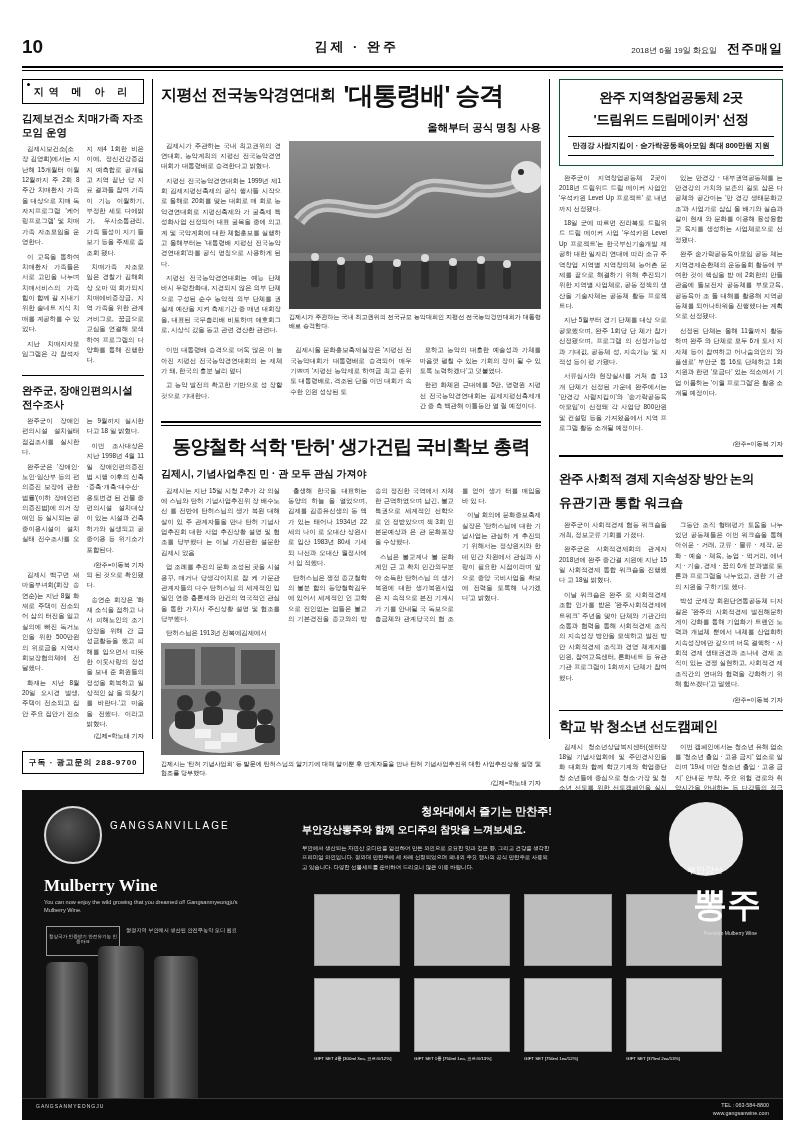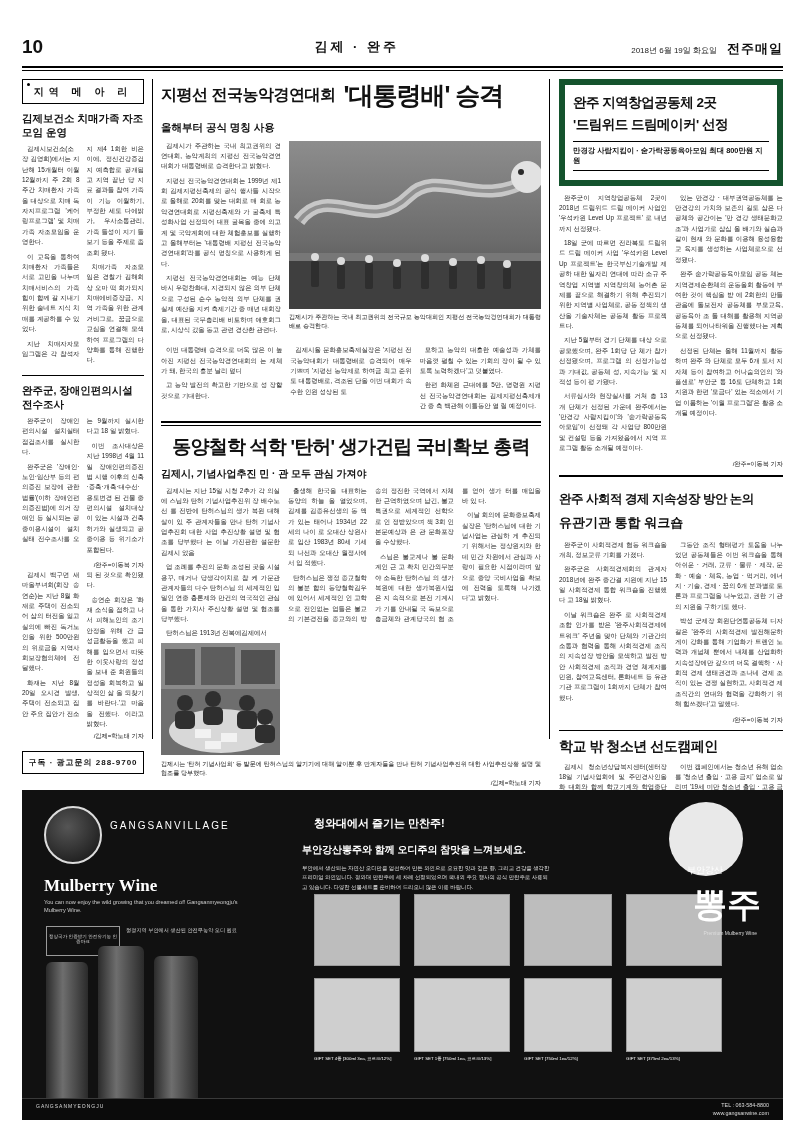--- a/index.html
+++ b/index.html
@@ -42,53 +42,53 @@
   .sec-head { font-size:10.5px; font-weight:bold; line-height:1.35; margin:9px 0 5px 0; border-top:1px solid #000; padding-top:7px;}
   .byline { font-size:6.2px; text-align:right; margin-top:2px; }
 
   
   .sub-box { border:1px solid #000; text-align:center; font-size:8px; font-weight:bold; padding:5px 0; letter-spacing:1px; margin-top:10px;}
 
   
   .mid-headline-wrap { display:flex; align-items:center; gap:8px; }
   .mid-kicker { font-size:16px; font-weight:bold; letter-spacing:-0.5px; }
   .mid-big { font-size:25px; font-weight:bold; letter-spacing:-1px; }
-  .mid-sub { font-size:10.5px; font-weight:bold; margin:9px 0 6px 0; }
+  .mid-sub { font-size:10.5px; font-weight:bold; margin:9px 0 6px 0;text-align:right; }
   .mid-flex { display:flex; gap:8px; }
   .mid-text-col { width:120px; }
   .photo { background:#6f6f6f; position:relative; overflow:hidden; }
   .photo-caption { font-size:6.1px; line-height:1.5; margin-top:3px; text-align:justify;}
   .mid-3col { column-count:3; column-gap:8px; }
   .hr-black { border-top:2px solid #000; margin:9px 0 0 0; }
   .hr-black-thin { border-top:1px solid #000; margin:2px 0 8px 0; }
 
   .mid-headline2 { font-size:19px; font-weight:bold; letter-spacing:-0.8px; text-align:center; margin:3px 0 7px 0;}
   .mid-sub2 { font-size:10px; font-weight:bold; margin:4px 0 5px 0;}
 
   
-  .rbox { border:6px solid #14532d; padding:9px 8px; text-align:left; }
+  .rbox { border:1px solid #14532d; padding:9px 8px; text-align:center; }
   .rbox h2 { font-size:13.5px; font-weight:bold; margin:0 0 4px 0; letter-spacing:-0.5px;}
   .rbox h3 { font-size:13.5px; font-weight:bold; margin:0 0 7px 0; letter-spacing:-0.5px;}
   .rbox .rsub { font-size:7.4px; font-weight:bold; border-top:1px solid #000; border-bottom:1px solid #000; padding:4px 0; }
   .r-head { font-size:12.5px; font-weight:bold; margin:8px 0 6px 0; letter-spacing:-0.5px;}
   .r-sub { font-size:13px; font-weight:bold; margin:6px 0 8px 0;}
 
   
   .ad { position:absolute; left:22px; top:790px; width:761px; height:330px; background:#111; overflow:hidden; }
   .ad-inner { position:absolute; inset:0; }
   .ad-left { position:absolute; left:0; top:0; width:270px; height:330px; }
   .ad-logo-circle { position:absolute; left:22px; top:16px; width:58px; height:58px; border-radius:50%; border:2px solid #dcdcdc; background:radial-gradient(circle at 40% 35%, #555, #111); }
   .ad-logo-text { position:absolute; left:88px; top:30px; color:#fff; font-size:10px; letter-spacing:2px;}
   .mulberry { position:absolute; left:22px; top:86px; color:#fff; font-size:17px; font-weight:bold; font-family:"Liberation Serif", serif;}
   .mulberry-sub { position:absolute; left:22px; top:108px; color:#cfcfcf; font-size:5.6px; line-height:1.5; width:200px;}
   .ad-seal { position:absolute; left:24px; top:136px; width:74px; height:30px; border:1px solid #9a9a9a; color:#ddd; font-size:4.6px; text-align:center; padding-top:7px;}
   .ad-seal2 { position:absolute; left:104px; top:136px; color:#d9d9d9; font-size:5.2px; line-height:1.6;}
   .bottle { position:absolute; bottom:6px; background:linear-gradient(90deg,#2b2b2b,#6e6e6e 40%,#2a2a2a); border-radius:6px 6px 3px 3px;}
   .ad-center { position:absolute; left:280px; top:14px; width:250px; color:#fff;}
-  .ad-center h4 { margin:12px; font-size:11px; font-weight:bold;}
+  .ad-center h4 { margin:0; font-size:11px; font-weight:bold;text-align:right;}
   .ad-center h5 { margin:4px 0 0 0; font-size:10px; font-weight:bold;}
   .ad-center p { margin:7px 0 0 0; font-size:5.4px; line-height:1.75; color:#e2e2e2;}
   .ad-right-logo { position:absolute; right:22px; top:92px; color:#fff; font-size:34px; font-weight:bold; }
   .ad-char { position:absolute; right:40px; top:12px; width:74px; height:74px; border-radius:50%; background:#e9e9e9; }
   .prod { position:absolute; background:#cfcfcf; border:1px solid #9b9b9b;}
   .prod-cap { position:absolute; color:#fff; font-size:4.4px; }
   .ad-footer { position:absolute; left:0; bottom:0; width:100%; height:22px; background:#0b0b0b; border-top:1px solid #3a3a3a;}
   .ad-footer-left { position:absolute; left:14px; top:4px; color:#ddd; font-size:5px; letter-spacing:1px;}
   .ad-footer-right { position:absolute; right:14px; top:3px; color:#ddd; font-size:5.4px; text-align:right; line-height:1.4;}
 </style>

